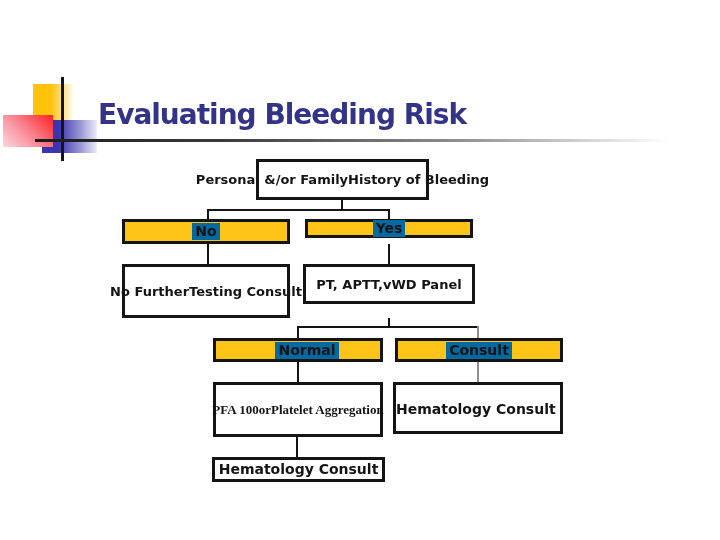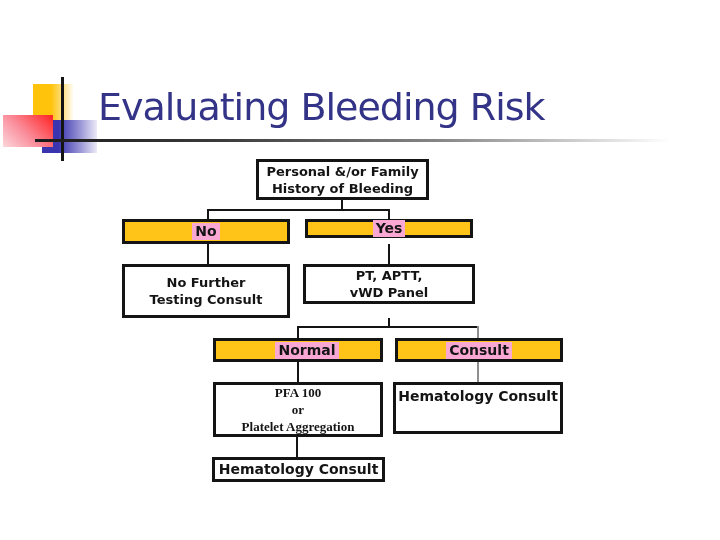--- a/index.html
+++ b/index.html
@@ -13,33 +13,33 @@
     background:linear-gradient(to right,#FFC30B 45%,#FFEBB0 85%,#FFFDF2 100%); }
   .sq-blue { left:42px; top:120px; width:55px; height:33px;
     background:linear-gradient(to right,#3A35AE 30%,#9B97D6 70%,#ECEBF7 100%); }
   .sq-red { left:3px; top:115px; width:50px; height:32px;
     background:linear-gradient(225deg,#FF2222 0%,#FA8C9A 55%,#FCD7DC 100%); }
   .logo-vline { position:absolute; left:61px; top:77px; width:3px; height:84px; background:#141414; }
   .title-underline { position:absolute; left:35px; top:139px; width:635px; height:3px;
     background:linear-gradient(to right,#1a1a1a 0%,#3c3c3c 30%,#8a8a8a 65%,#dedede 90%,#ffffff 100%); }
   
   .page-title {
-    position:absolute; left:98px; top:84px; width:560px;
-    font-size:38px; line-height:46px; letter-spacing:-1px;
-    color:var(--title-blue,#333388); white-space:nowrap;
+    position:absolute; left:98px; top:92px; width:560px;
+    font-size:28px; line-height:46px; letter-spacing:-1px;
+    color:var(--title-blue,#333388); white-space:nowrap;font-weight:bold;
   }
   
   .box {
     position:absolute; box-sizing:border-box; border:3px solid #141414; background:#ffffff;
-    display:flex; flex-direction:column; align-items:center; justify-content:center;
+    display:flex; align-items:center; justify-content:center;
     font-weight:bold; color:#141414; text-align:center;
   }
   .box .bl { font-size:13px; line-height:17px; white-space:nowrap; }
   .ybox { background:var(--accent-yellow,#FFC417); }
-  .ybox .ylabel { background:#f9a8d4; padding:0 3px; font-size:14px; line-height:17px; }
+  .ybox .ylabel { background:#0369a1; padding:0 3px; font-size:14px; line-height:17px; }
   .top-align { justify-content:flex-start; padding-top:3px; }
   
   .cline { position:absolute; background:#141414; }
   .cline.gray { background:#8f8f8f; }
 </style>
 </head>
 <body>
 
 <div class="slide">
 

